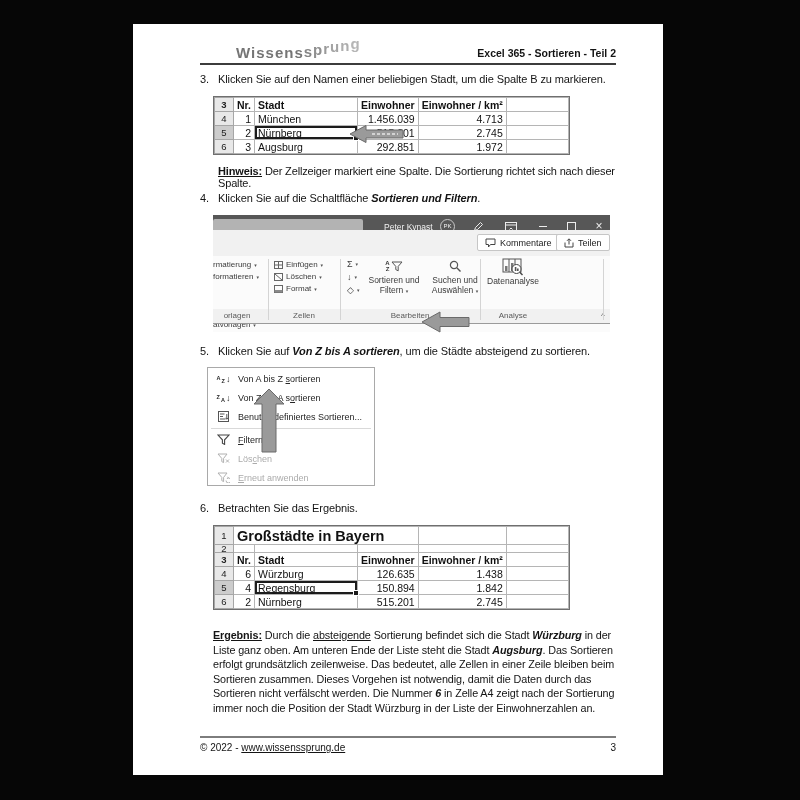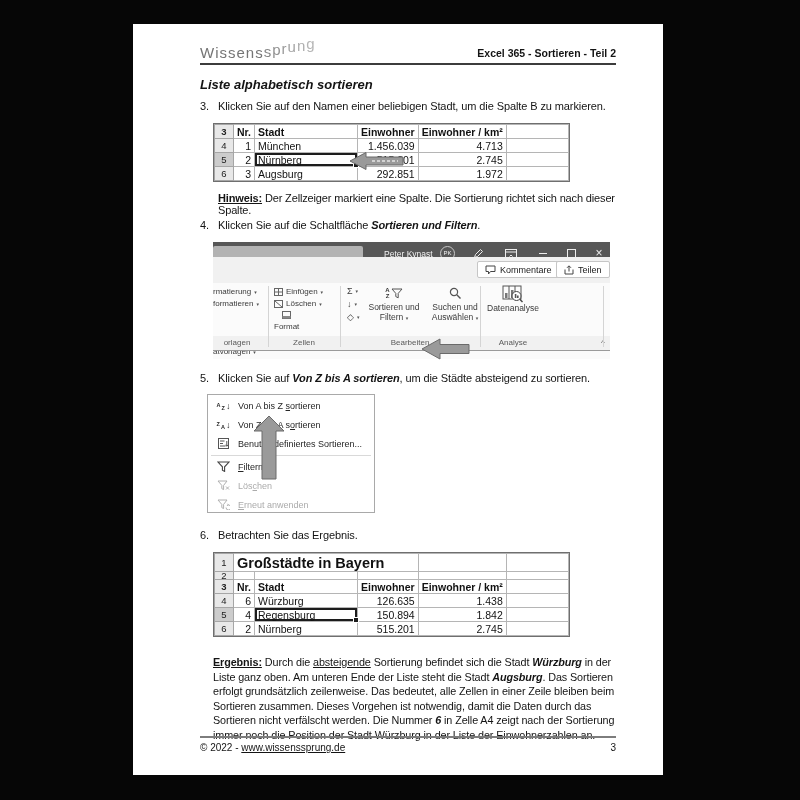--- a/index.html
+++ b/index.html
@@ -1,21 +1,21 @@
 <!DOCTYPE html>
 <html><head>
 <meta charset="utf-8">
 <style>
   html,body{margin:0;padding:0;}
   .canvas{position:relative;width:800px;height:800px;background:#060606;font-family:"Liberation Sans",sans-serif;overflow:hidden;}
   .page{position:absolute;left:133px;top:24px;width:530px;height:751px;background:#ffffff;box-sizing:border-box;padding:20px 47px 0 67px;color:#141414;}
 
   
   .hdr{display:flex;justify-content:space-between;align-items:flex-end;border-bottom:2px solid #3c3c3c;padding-bottom:2px;}
-  .logo{font-weight:normal;font-size:15px;letter-spacing:1px;color:#757575;white-space:nowrap;}
+  .logo{font-weight:bold;font-size:15px;letter-spacing:1px;color:#757575;white-space:nowrap;margin-left:36px;}
   .logo span{display:inline-block;}
   .r1{transform:translateY(-1.5px);color:#868686;}
   .r2{transform:translateY(-3px);color:#909090;}
   .r3{transform:translateY(-4.5px);color:#9a9a9a;}
   .r4{transform:translateY(-6px);color:#a4a4a4;}
   .r5{transform:translateY(-7.5px);color:#aeaeae;}
   .r6{transform:translateY(-9px);color:#b6b6b6;}
   .doctitle{font-size:10.5px;font-weight:bold;padding-bottom:2px;}
 
   .sectitle{margin-top:12px;font-size:13px;font-weight:bold;font-style:italic;}
@@ -89,21 +89,20 @@
 <body>
 
 <div class="canvas">
  <div class="page">
 
   <div class="hdr">
     <div class="logo"><span>Wissens</span><span class="r1">s</span><span class="r2">p</span><span class="r3">r</span><span class="r4">u</span><span class="r5">n</span><span class="r6">g</span></div>
     <div class="doctitle">Excel 365 - Sortieren - Teil 2</div>
   </div>
 
-  <div class="sectitle">Liste alphabetisch sortieren</div>
 
   <div class="step">
     <span class="stepnum">3.</span>
     <span>Klicken Sie auf den Namen einer beliebigen Stadt, um die Spalte B zu markieren.</span>
   </div>
 
   <div class="shot">
     <div class="xlwrap">
       <table class="xl">
         <colgroup>
@@ -233,21 +232,21 @@
               <span class="chev">▾</span>
         </div>
         <div class="rrow" style="left:61px;top:16px;">
           <svg width="9" height="8" viewBox="0 0 9 8">
                 <rect x="0.5" y="0.5" width="8" height="7" fill="none" stroke="#666"></rect>
                 <line x1="1" y1="1" x2="8" y2="7" stroke="#666"></line>
               </svg>
           <span>Löschen</span>
               <span class="chev">▾</span>
         </div>
-        <div class="rrow" style="left:61px;top:28px;flex-direction:column;">
+        <div class="rrow" style="left:61px;top:28px;">
           <svg width="9" height="8" viewBox="0 0 9 8">
                 <rect x="0.5" y="0.5" width="8" height="7" fill="none" stroke="#666"></rect>
                 <rect x="0.5" y="5" width="8" height="2.5" fill="#8a8a8a" stroke="none"></rect>
               </svg>
           <span>Format</span>
               <span class="chev">▾</span>
         </div>
 
         <div class="rrow minirow" style="left:134px;top:3px;">
               <span>Σ</span>

